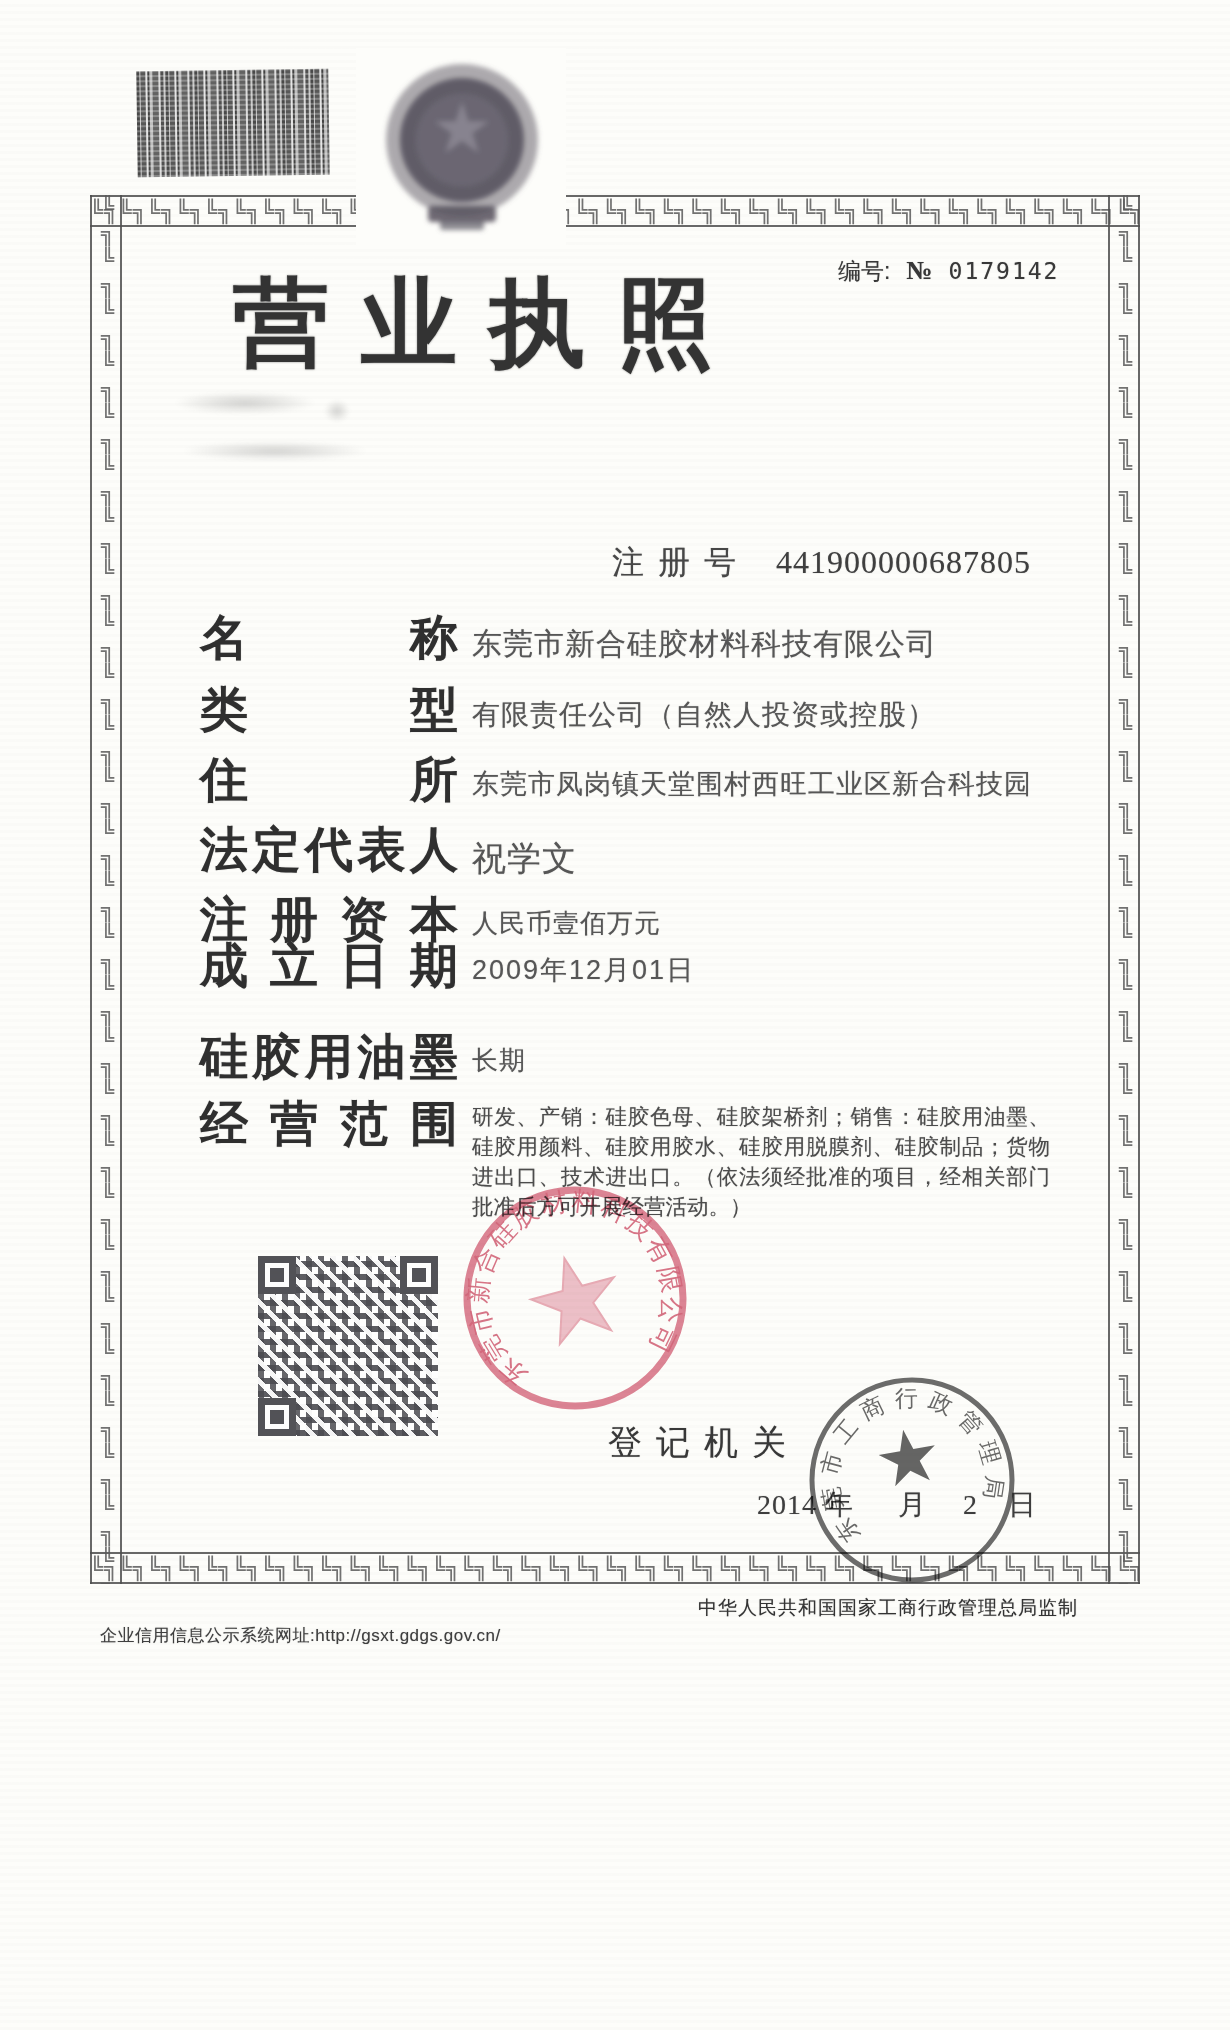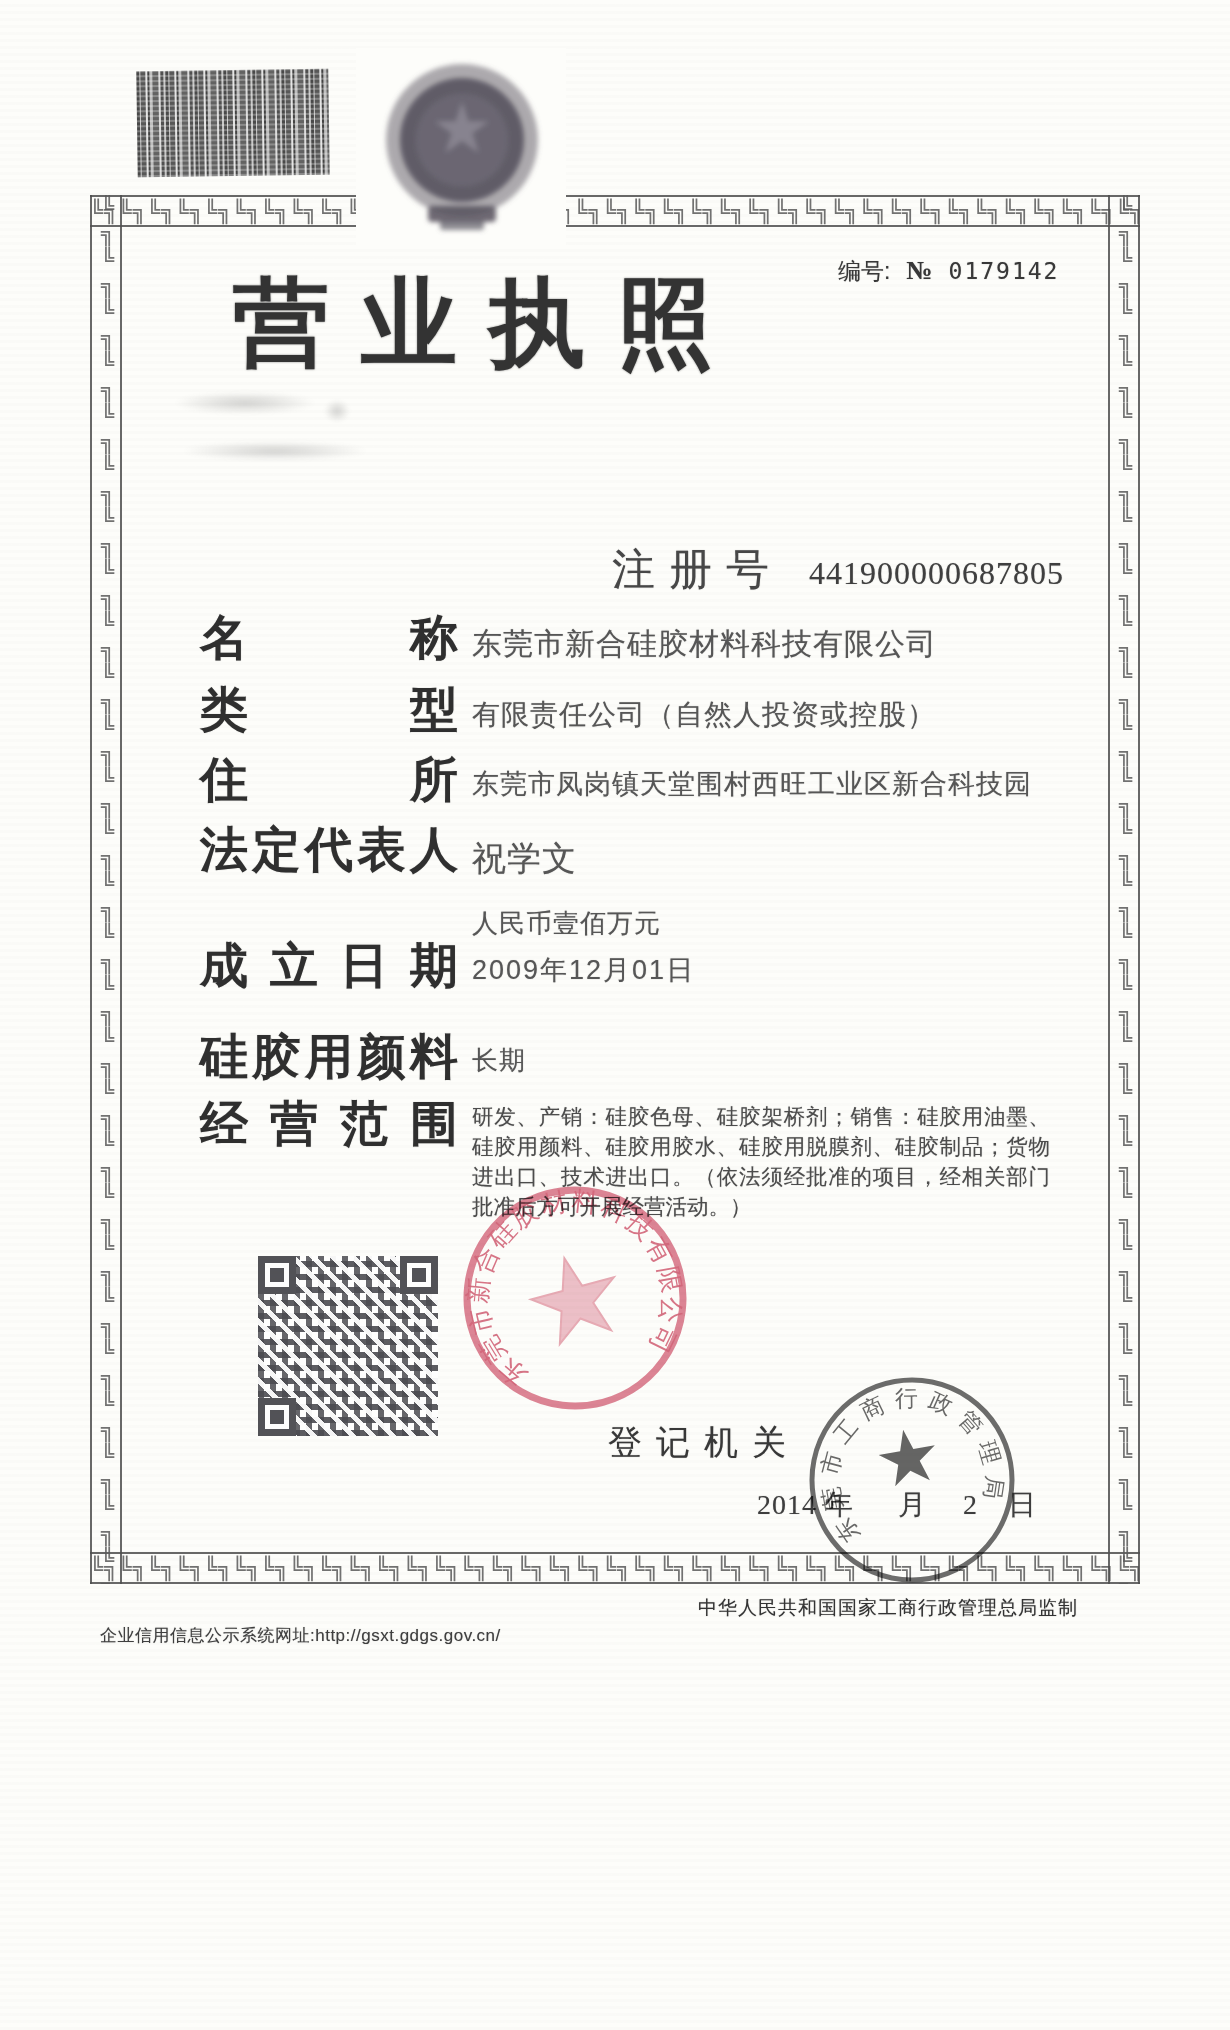--- a/index.html
+++ b/index.html
@@ -44,21 +44,21 @@
   
   .serial{left:838px;top:256px;display:flex;align-items:baseline;gap:16px;font-size:23px;color:#383838;}
   .serial .nosym{font-weight:bold;font-size:26px;font-family:"Liberation Serif",serif;}
   .serial .num{letter-spacing:2px;font-family:"DejaVu Sans Mono",monospace;font-size:23px;}
   .title{
     left:233px;top:260px;font-size:96px;font-weight:bold;letter-spacing:32px;
     color:#333;white-space:nowrap;text-shadow:0 0 2px rgba(40,40,40,.6);
     font-family:"Liberation Sans",sans-serif;
   }
   .regno{left:612px;top:541px;display:flex;align-items:baseline;gap:26px;}
-  .regno .lbl{font-size:43px;letter-spacing:14px;color:#474747;font-family:"Liberation Serif",serif;}
+  .regno .lbl{font-size:32px;letter-spacing:14px;color:#474747;font-family:"Liberation Serif",serif;}
   .regno .num{font-size:32px;letter-spacing:1px;color:#3f3f3f;font-family:"Liberation Serif",serif;}
 
   
   .row{position:absolute;left:200px;width:860px;}
   .row .lbl{
     display:inline-block;width:258px;font-size:48px;color:#2f2f2f;
     text-align:justify;text-align-last:justify;font-weight:600;
     font-family:"Liberation Serif",serif;line-height:1.1;
   }
   .row .val{position:absolute;left:272px;top:12px;font-size:28px;color:#565656;letter-spacing:1px;white-space:nowrap;}
@@ -148,28 +148,29 @@
   </div>
   <div class="row soft" style="top:684px">
     <span class="lbl">类型</span>
     <span class="val">有限责任公司（自然人投资或控股）</span>
   </div>
   <div class="row soft" style="top:824px">
     <span class="lbl">法定代表人</span>
     <span class="val" style="font-size:34px">祝学文</span>
   </div>
   <div class="row soft" style="top:894px">
+    <span class="lbl">注册资本</span>
     <span class="val" style="font-size:26px">人民币壹佰万元</span>
   </div>
   <div class="row soft" style="top:940px">
     <span class="lbl">成立日期</span>
     <span class="val" style="font-size:27px;letter-spacing:2px">2009年12月01日</span>
   </div>
   <div class="row soft" style="top:1031px">
-    <span class="lbl">硅胶用颜料</span>
+    <span class="lbl">硅胶用油墨</span>
     <span class="val" style="font-size:26px">长期</span>
   </div>
   <div class="row soft" style="top:1098px">
     <span class="lbl">经营范围</span>
     <span class="val para">研发、产销：硅胶色母、硅胶架桥剂；销售：硅胶用油墨、硅胶用颜料、硅胶用胶水、硅胶用脱膜剂、硅胶制品；货物进出口、技术进出口。（依法须经批准的项目，经相关部门批准后方可开展经营活动。）</span>
   </div>
 
   <div class="qr abs">
     <div class="finder tl"></div>
     <div class="finder tr"></div>

